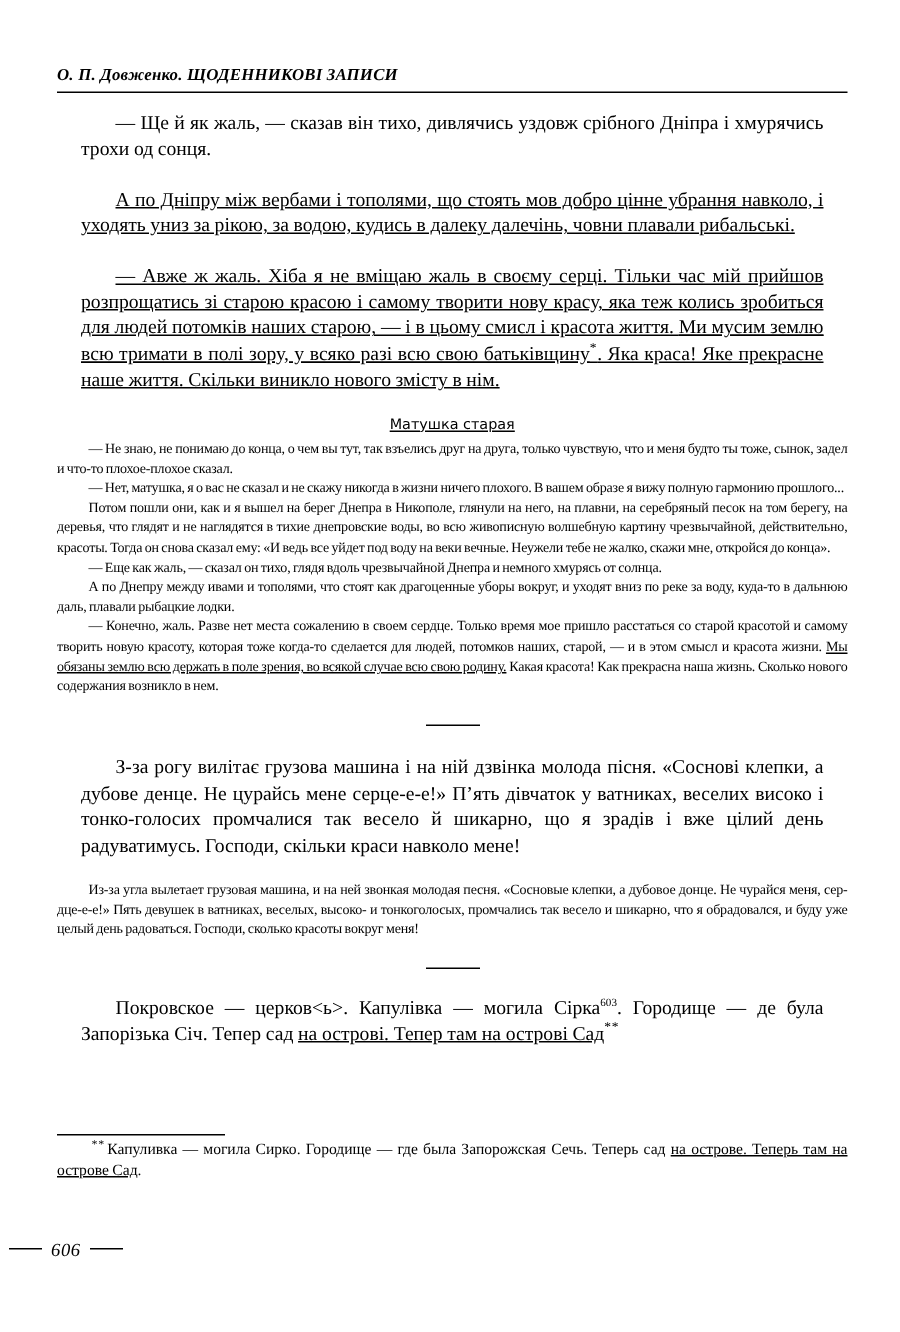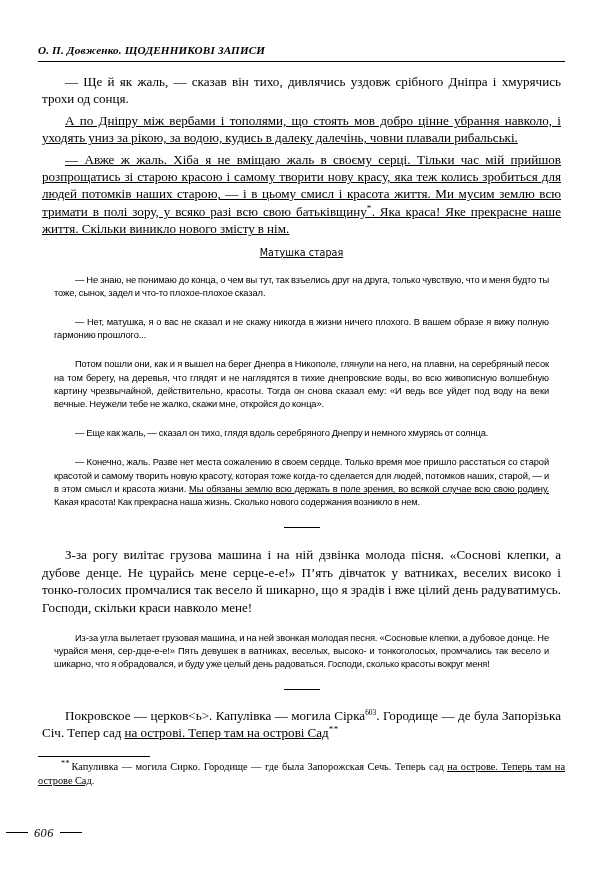--- a/index.html
+++ b/index.html
@@ -48,35 +48,35 @@
     height: 0;
   }
 
   
   .uk {
     font-family: "Liberation Serif", "DejaVu Serif", serif;
     font-size: 13.1px;
     line-height: 17.4px;
     text-align: justify;
     text-indent: 23px;
-    margin: 4px;
+    margin: 16px;
     hyphens: manual;
     word-spacing: -0.2px;
   }
   .uk.first { margin-top: 11px; }
   .uk + .uk { margin-top: 0; text-decoration: underline; }
 
   
   .ru {
-    font-family: Liberation Sans, sans-serif;
+    font-family: Liberation Serif, serif;
     font-size: 9.35px;
     line-height: 13.2px;
     text-align: justify;
     text-indent: 21px;
-    margin: 16px;
+    margin: 0;
     word-spacing: -0.55px;
     letter-spacing: -0.12px;
   }
 
   
   .subtitle {
     font-family: "DejaVu Sans", "Liberation Sans", sans-serif;
     font-size: 9.6px;
     text-align: center;
     text-indent: 0;
@@ -164,21 +164,22 @@
     <p class="uk first">— Ще й як жаль, — сказав він тихо, дивлячись уздовж срібного Дніпра і хмурячись трохи од сонця.</p>
     <p class="uk">А по Дніпру між вербами і тополями, що стоять мов добро цінне убрання навколо, і уходять униз за рікою, за водою, кудись в далеку далечінь, човни плавали рибальські.</p>
 
     <p class="uk"><span>— Авже ж жаль. Хіба я не вміщаю жаль в своєму серці. Тільки час мій прийшов розпрощатись зі старою красою і самому творити нову красу, яка теж колись зробиться для людей потомків наших старою, — і в цьому смисл і красота життя. </span><u class="pencil">Ми мусим землю всю тримати в полі зору, у всяко разі всю свою батьківщину</u><sup class="ast">*</sup><span>. Яка краса! Яке прекрасне наше життя. Скільки виникло нового змісту в нім.</span></p>
 
     <div class="subtitle"><span>Матушка старая</span></div>
 
     <p class="ru">— Не знаю, не понимаю до конца, о чем вы тут, так взъелись друг на друга, только чувствую, что и меня будто ты тоже, сынок, задел и что-то плохое-плохое сказал.</p>
     <p class="ru">— Нет, матушка, я о вас не сказал и не скажу никогда в жизни ничего плохого. В вашем образе я вижу полную гармонию прошлого...</p>
     <p class="ru">Потом пошли они, как и я вышел на берег Днепра в Никополе, глянули на него, на плавни, на серебряный песок на том берегу, на деревья, что глядят и не наглядятся в тихие днепровские воды, во всю живописную волшебную картину чрезвычайной, действительно, красоты. Тогда он снова сказал ему: «И ведь все уйдет под воду на веки вечные. Неужели тебе не жалко, скажи мне, откройся до конца».</p>
-    <p class="ru">— Еще как жаль, — сказал он тихо, глядя вдоль серебряного Днепру и немного хмурясь от солнца.</p>
+    <p class="ru">— Еще как жаль, — сказал он тихо, глядя вдоль чрезвычайной Днепра и немного хмурясь от солнца.</p>
+    <p class="ru">А по Днепру между ивами и тополями, что стоят как драгоценные уборы вокруг, и уходят вниз по реке за воду, куда-то в дальнюю даль, плавали рыбацкие лодки.</p>
 
     <p class="ru"><span>— Конечно, жаль. Разве нет места сожалению в своем сердце. Только время мое пришло расстаться со старой красотой и самому творить новую красоту, которая тоже когда-то сделается для людей, потомков наших, старой, — и в этом смысл и красота жизни. </span><u class="pencil">Мы обязаны землю всю держать в поле зрения, во всякой случае всю свою родину.</u><span> Какая красота! Как прекрасна наша жизнь. Сколько нового содержания возникло в нем.</span></p>
 
     <hr class="divider d1">
 
     <p class="uk">З-за рогу вилітає грузова машина і на ній дзвінка молода пісня. «Соснові клепки, а дубове денце. Не цурайсь мене серце-е-е!» П’ять дівчаток у ватниках, веселих високо і тонко-голосих промчалися так весело й шикарно, що я зрадів і вже цілий день радуватимусь. Господи, скільки краси навколо мене!</p>
 
     <p class="ru">Из-за угла вылетает грузовая машина, и на ней звонкая молодая песня. «Сосновые клепки, а дубовое донце. Не чурайся меня, сер-дце-е-е!» Пять девушек в ватниках, веселых, высоко- и тонкоголосых, промчались так весело и шикарно, что я обрадовался, и буду уже целый день радоваться. Господи, сколько красоты вокруг меня!</p>
 
     <hr class="divider d2">

